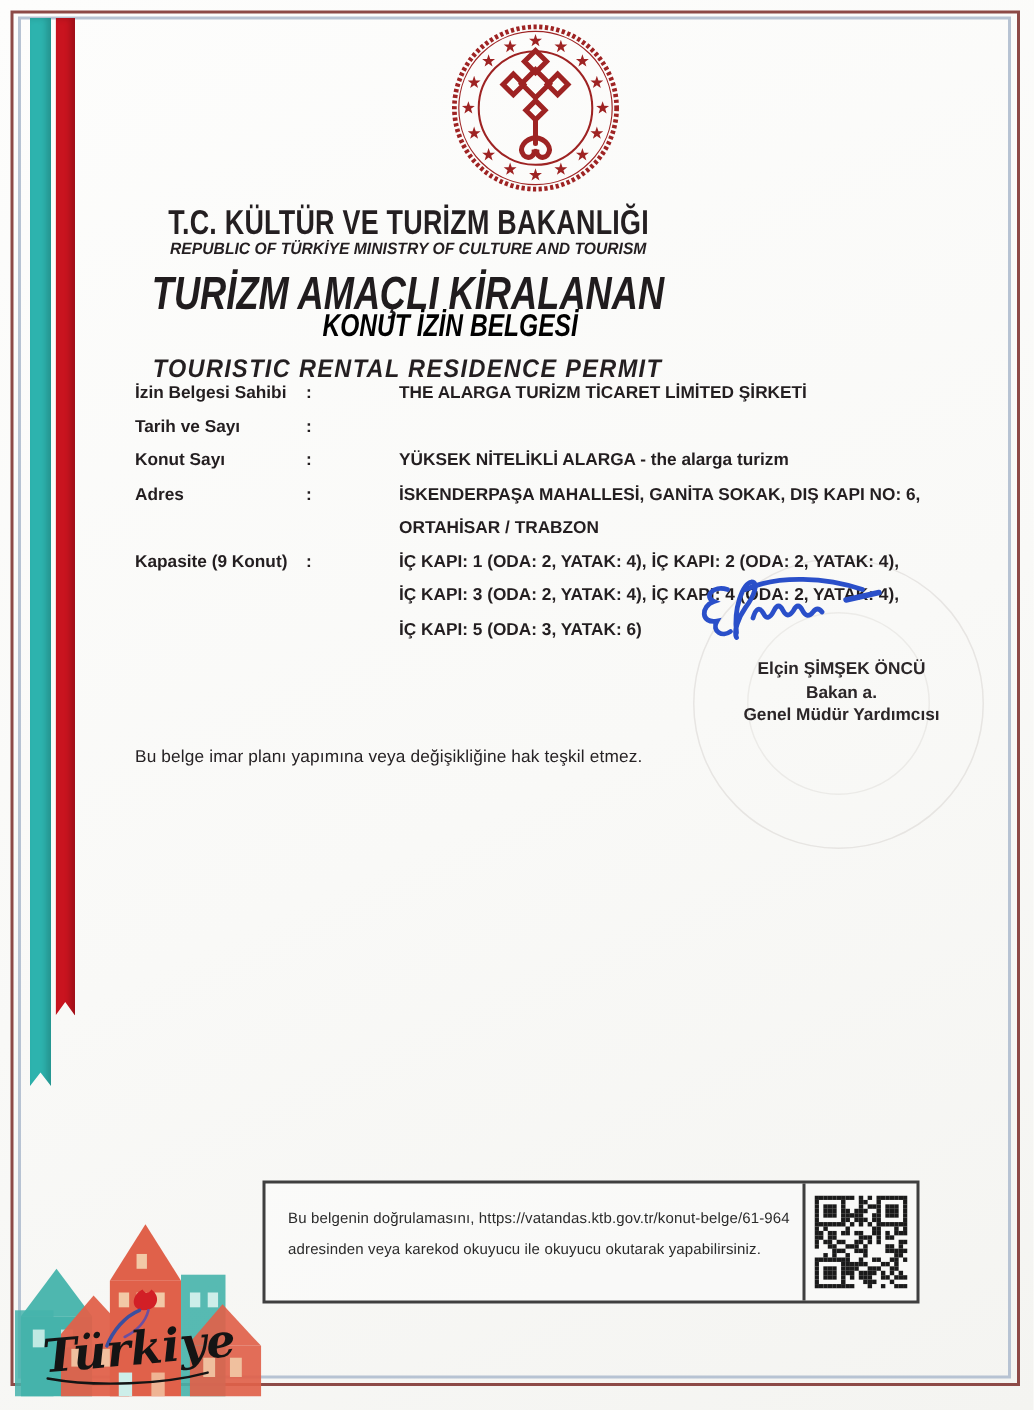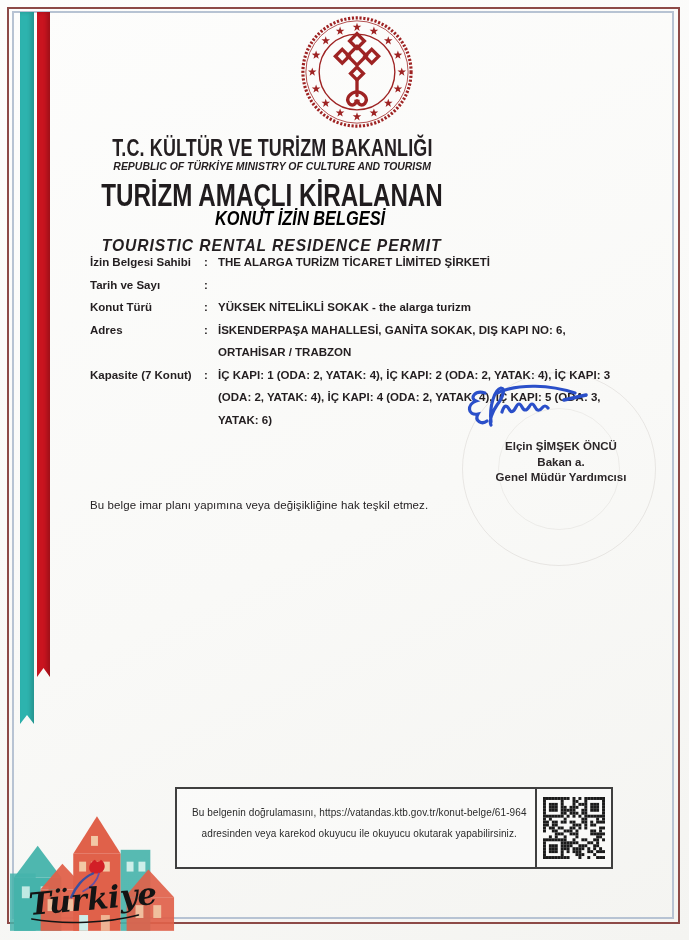--- a/index.html
+++ b/index.html
@@ -27,46 +27,46 @@
   .emblem{position:absolute;left:298px;top:13px;width:118px;height:118px;z-index:3;}
   .em-stroke{stroke:var(--emblem_red);fill:none;}
   .em-fill{fill:var(--emblem_red);stroke:none;}
 
   .center-line{position:absolute;left:0;width:544px;text-align:center;z-index:3;white-space:nowrap;}
   .squeeze{display:inline-block;transform-origin:center;}
   .ministry-title{top:135px;font-size:23px;font-weight:bold;letter-spacing:0.2px;color:#241f21;}
   .ministry-title .squeeze{transform:scaleX(0.78);}
   .ministry-sub{top:160px;font-size:11px;font-weight:bold;font-style:italic;color:#241f21;}
   .ministry-sub .squeeze{transform:scaleX(0.95);}
-  .permit-title1{top:178px;font-size:31px;font-weight:bold;color:#201c1e;}
+  .permit-title1{top:178px;font-size:31px;font-weight:bold;font-style:italic;color:#201c1e;}
   .permit-title1 .squeeze{transform:scaleX(0.78);}
   .permit-title2{top:206px;font-size:21px;font-weight:bold;font-style:italic;color:#000000;padding-left:28px;}
   .permit-title2 .squeeze{transform:scaleX(0.78);}
   .permit-sub{top:236px;font-size:17px;font-weight:bold;font-style:italic;letter-spacing:1px;color:#241f21;}
   .permit-sub .squeeze{transform:scaleX(0.92);}
 
   .fields{position:absolute;left:90px;top:251px;width:524px;z-index:3;}
   .field-row{display:flex;align-items:flex-start;font-size:11.5px;font-weight:bold;line-height:22.5px;color:#231e20;}
   .f-label{width:114px;flex:none;}
   .f-colon{width:14px;flex:none;text-align:left;}
-  .f-value{flex:1;}
+  .f-value{flex:1;margin-left:48px;}
 
   .watermark{position:absolute;border-radius:50%;z-index:2;}
   .wm1{left:462px;top:372px;width:192px;height:192px;border:1.5px solid rgba(125,115,105,.14);}
   .wm2{left:498px;top:408px;width:120px;height:120px;border:1.5px solid rgba(125,115,105,.10);}
 
   .sig-scribble{position:absolute;left:452px;top:380px;width:152px;height:50px;z-index:4;}
   .sig-block{position:absolute;left:462px;top:439px;width:198px;text-align:center;z-index:3;
     font-size:11.5px;font-weight:bold;line-height:15.5px;color:#2b2628;}
 
   .disclaimer{position:absolute;left:90px;top:499px;font-size:11.5px;color:#262224;z-index:3;letter-spacing:0.1px;}
 
   .verify-box{position:absolute;left:175px;top:787px;width:434px;height:78px;border:2px solid var(--box_border);
     display:flex;z-index:3;background:rgba(255,255,255,.4);}
-  .v-text{flex:1;padding:13px 8px 0 15px;text-align:center;}
+  .v-text{flex:1;padding:13px 8px 0 15px;}
   .v-line{font-size:10px;line-height:21px;white-space:nowrap;color:#2b2b2b;letter-spacing:0.1px;}
   .v-qr{width:76px;border-left:2px solid var(--box_border);display:flex;align-items:center;justify-content:center;}
   .v-qr svg{width:62px;height:62px;fill:#1a1a1a;}
 
   .serial{position:absolute;left:510px;top:888px;width:150px;height:24px;
     transform-origin:bottom right;transform:rotate(-90deg);
     font-family:"DejaVu Sans Mono", monospace;font-size:17px;letter-spacing:3px;color:#242424;z-index:3;}
 
   .houses{position:absolute;left:10px;top:812px;width:168px;height:127px;z-index:7;}
   .h-or{fill:var(--house_orange);}
@@ -142,31 +142,31 @@
   <div class="field-row">
     <span class="f-label">İzin Belgesi Sahibi</span>
     <span class="f-colon">:</span>
     <span class="f-value">THE ALARGA TURİZM TİCARET LİMİTED ŞİRKETİ</span>
   </div>
   <div class="field-row">
     <span class="f-label">Tarih ve Sayı</span>
     <span class="f-colon">:</span>
   </div>
   <div class="field-row">
-    <span class="f-label">Konut Türü</span>
+    <span class="f-label">Konut Sayı</span>
     <span class="f-colon">:</span>
-    <span class="f-value">YÜKSEK NİTELİKLİ SOKAK - the alarga turizm</span>
+    <span class="f-value">YÜKSEK NİTELİKLİ ALARGA - the alarga turizm</span>
   </div>
   <div class="field-row">
     <span class="f-label">Adres</span>
     <span class="f-colon">:</span>
     <span class="f-value">İSKENDERPAŞA MAHALLESİ, GANİTA SOKAK, DIŞ KAPI NO: 6, ORTAHİSAR / TRABZON</span>
   </div>
   <div class="field-row">
-    <span class="f-label">Kapasite (7 Konut)</span>
+    <span class="f-label">Kapasite (9 Konut)</span>
     <span class="f-colon">:</span>
     <span class="f-value">İÇ KAPI: 1 (ODA: 2, YATAK: 4), İÇ KAPI: 2 (ODA: 2, YATAK: 4), İÇ KAPI: 3 (ODA: 2, YATAK: 4), İÇ KAPI: 4 (ODA: 2, YATAK: 4), İÇ KAPI: 5 (ODA: 3, YATAK: 6)</span>
   </div>
 </div>
 
 <div class="watermark wm1"></div>
 <div class="watermark wm2"></div>
 
 <svg class="sig-scribble" viewBox="0 0 152 50">
   <g fill="none" stroke="var(--signature_blue)" stroke-width="3.2" stroke-linecap="round">

